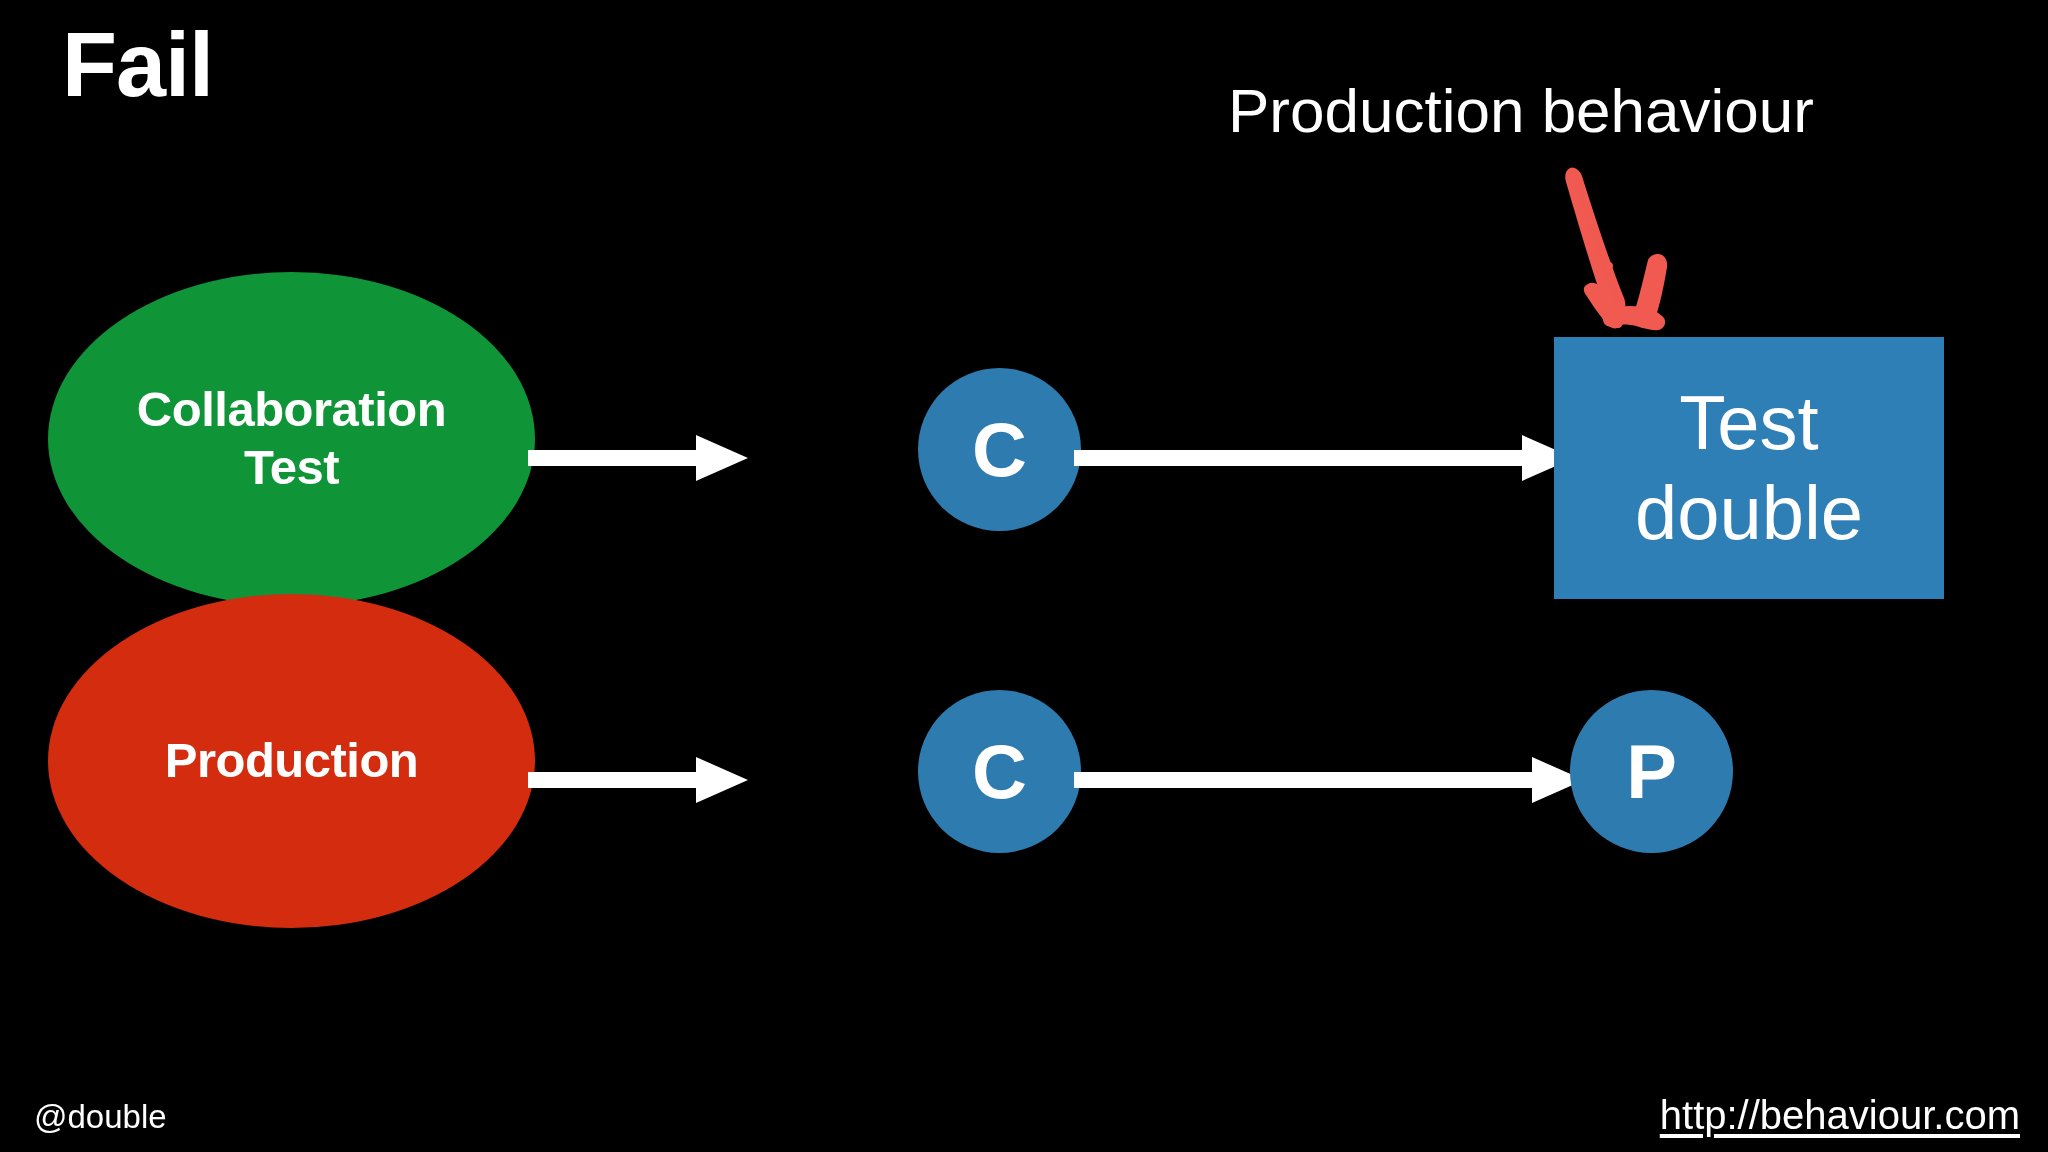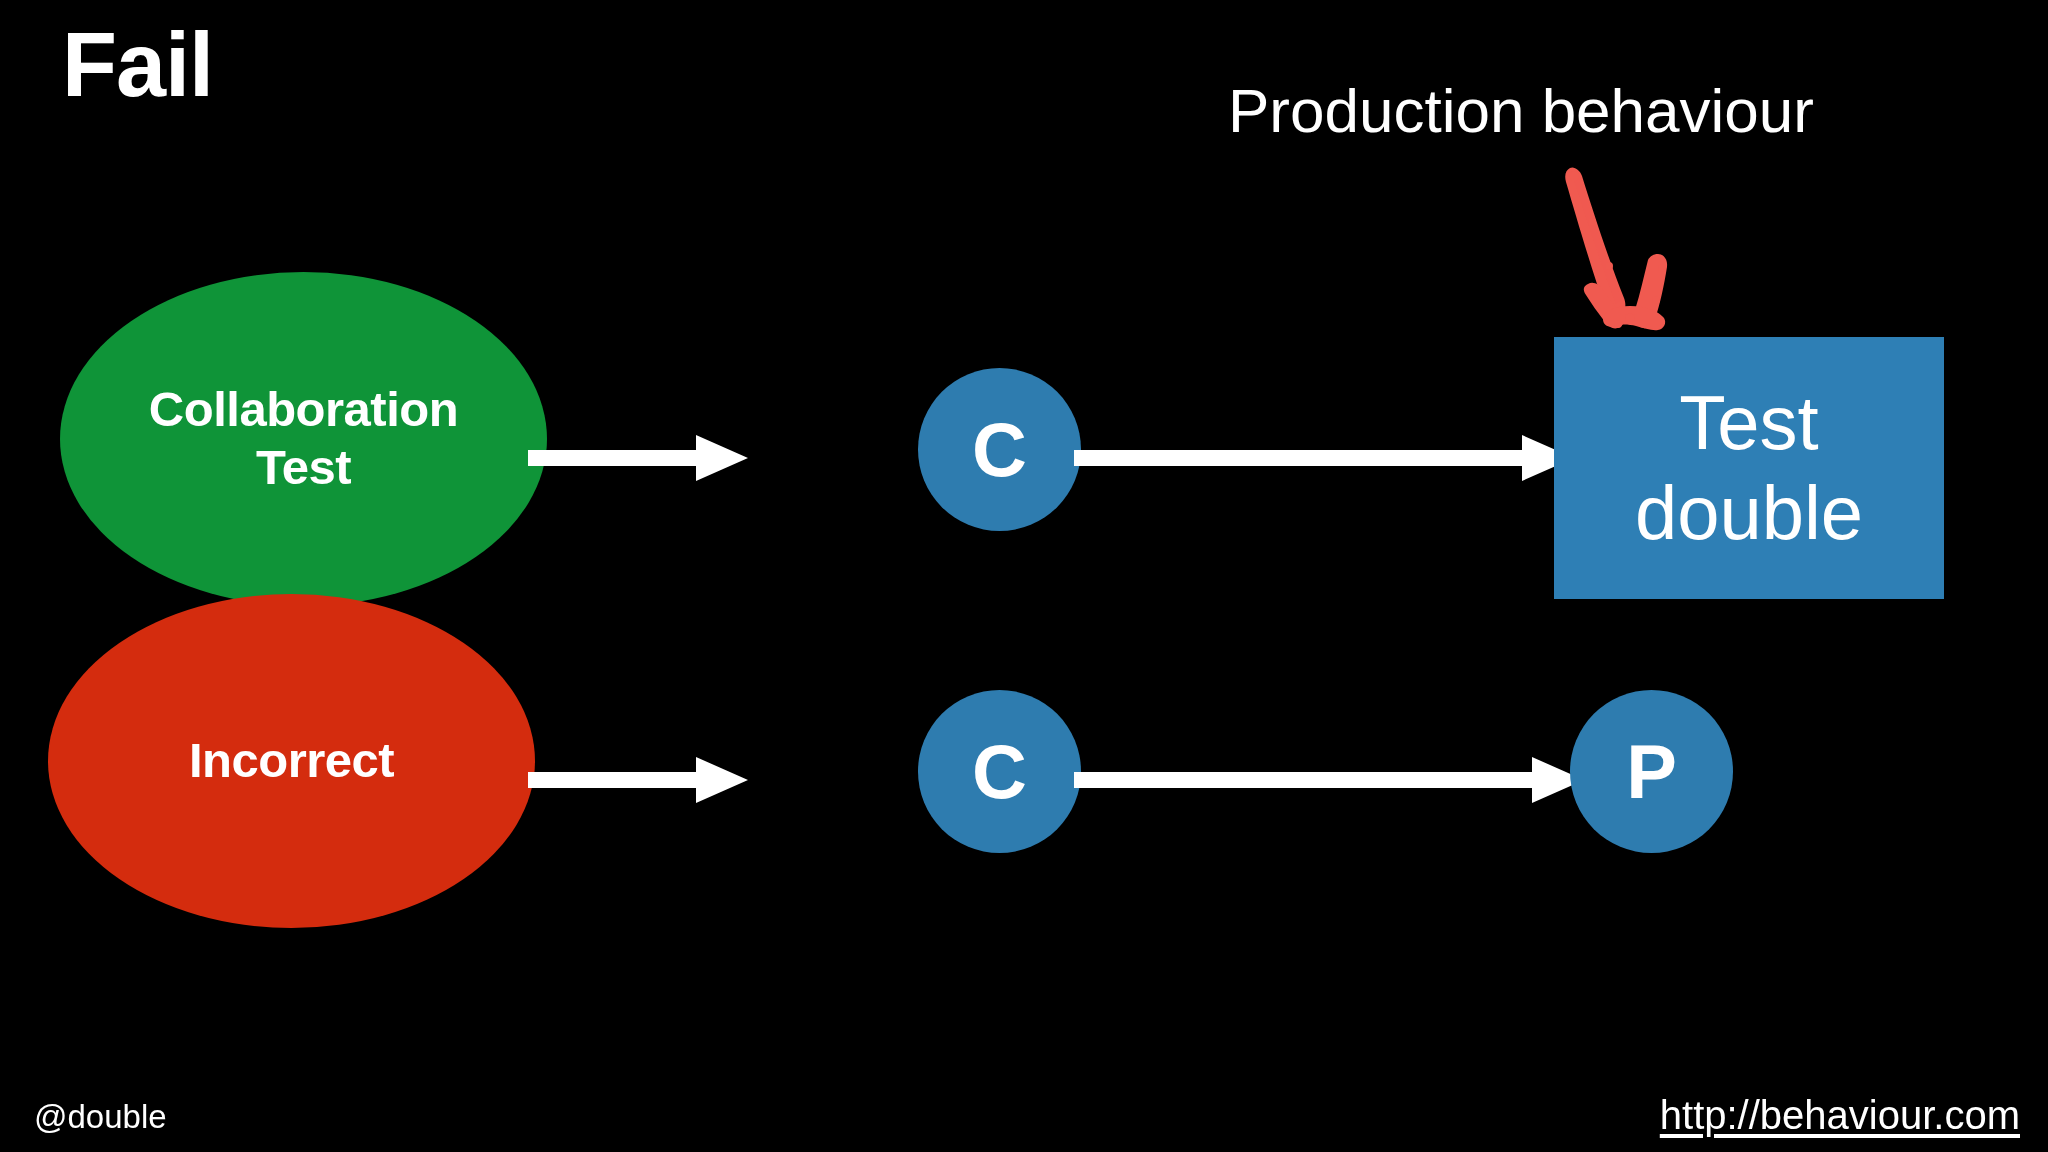--- a/index.html
+++ b/index.html
@@ -61,21 +61,21 @@
     border-radius: 50%;
     text-align: center;
     color: #ffffff;
     font-family: "Liberation Sans", sans-serif;
     font-weight: bold;
     font-size: 49px;
     line-height: 1.18;
     letter-spacing: -0.5px;
   }
   #node-collaboration-test {
-    left: 60px;
+    left: 48px;
     top: 272px;
     width: 487px;
     height: 334px;
     background: #0F9438;
   }
   #node-production {
     left: 48px;
     top: 594px;
     width: 487px;
     height: 334px;
@@ -198,21 +198,21 @@
 
   <div id="node-test-double">
     <div>
       <div>Test</div>
       <div>double</div>
     </div>
   </div>
 
   <div class="ellipse-node" id="node-production">
     <div>
-      <div>Incorrect</div>
+      <div>Production</div>
     </div>
   </div>
 
   <svg class="flow-arrow" id="arrow-prod-to-c" viewBox="0 0 220 46" preserveAspectRatio="none" xmlns="http://www.w3.org/2000/svg">
     <path d="M0 15 L168 15 L168 0 L220 23 L168 46 L168 31 L0 31 Z" fill="#FFFFFF"></path>
   </svg>
 
   <div class="circle-node" id="node-c-bottom">
     <span>C</span>
   </div>

